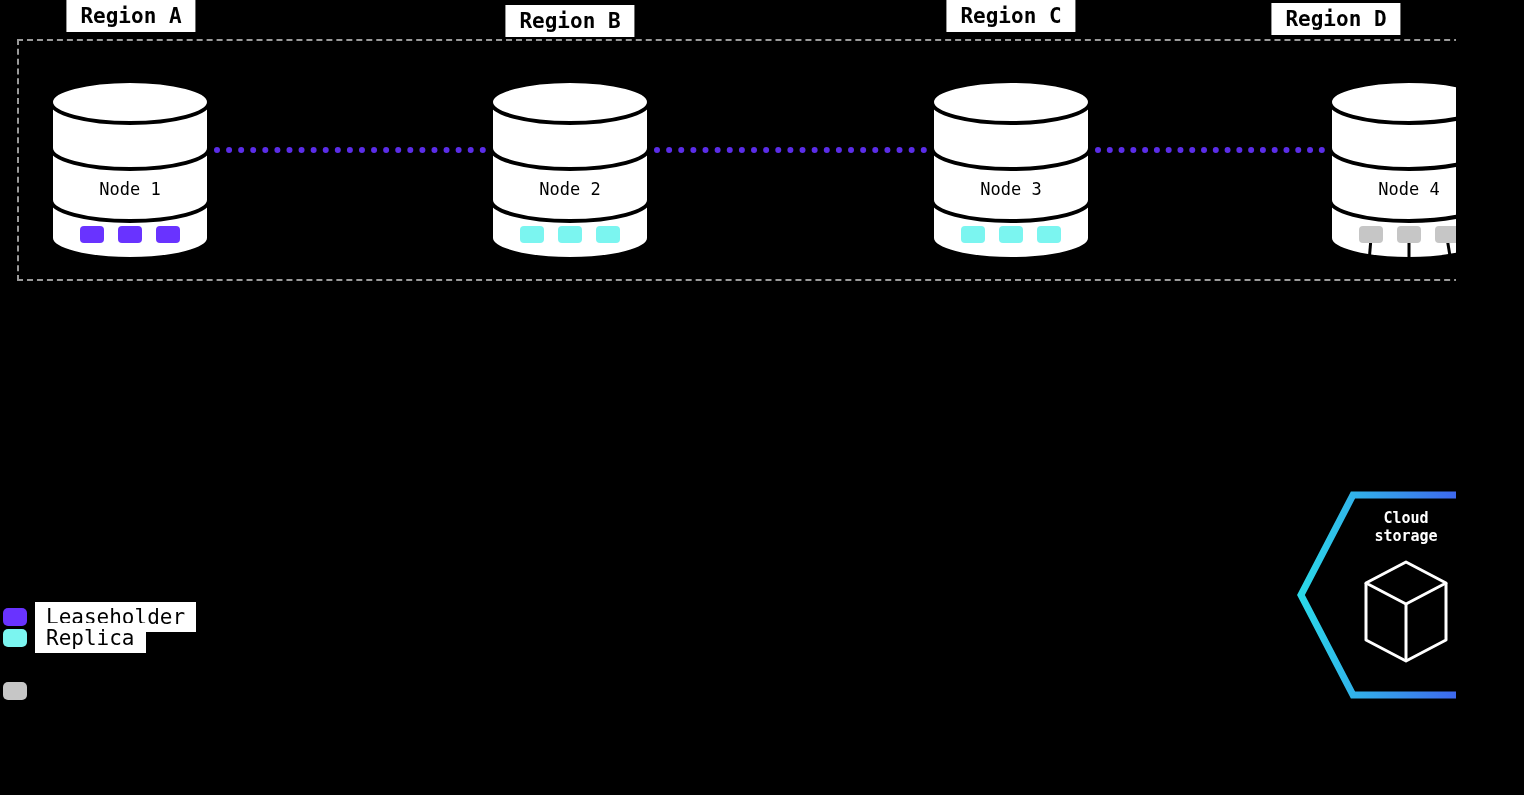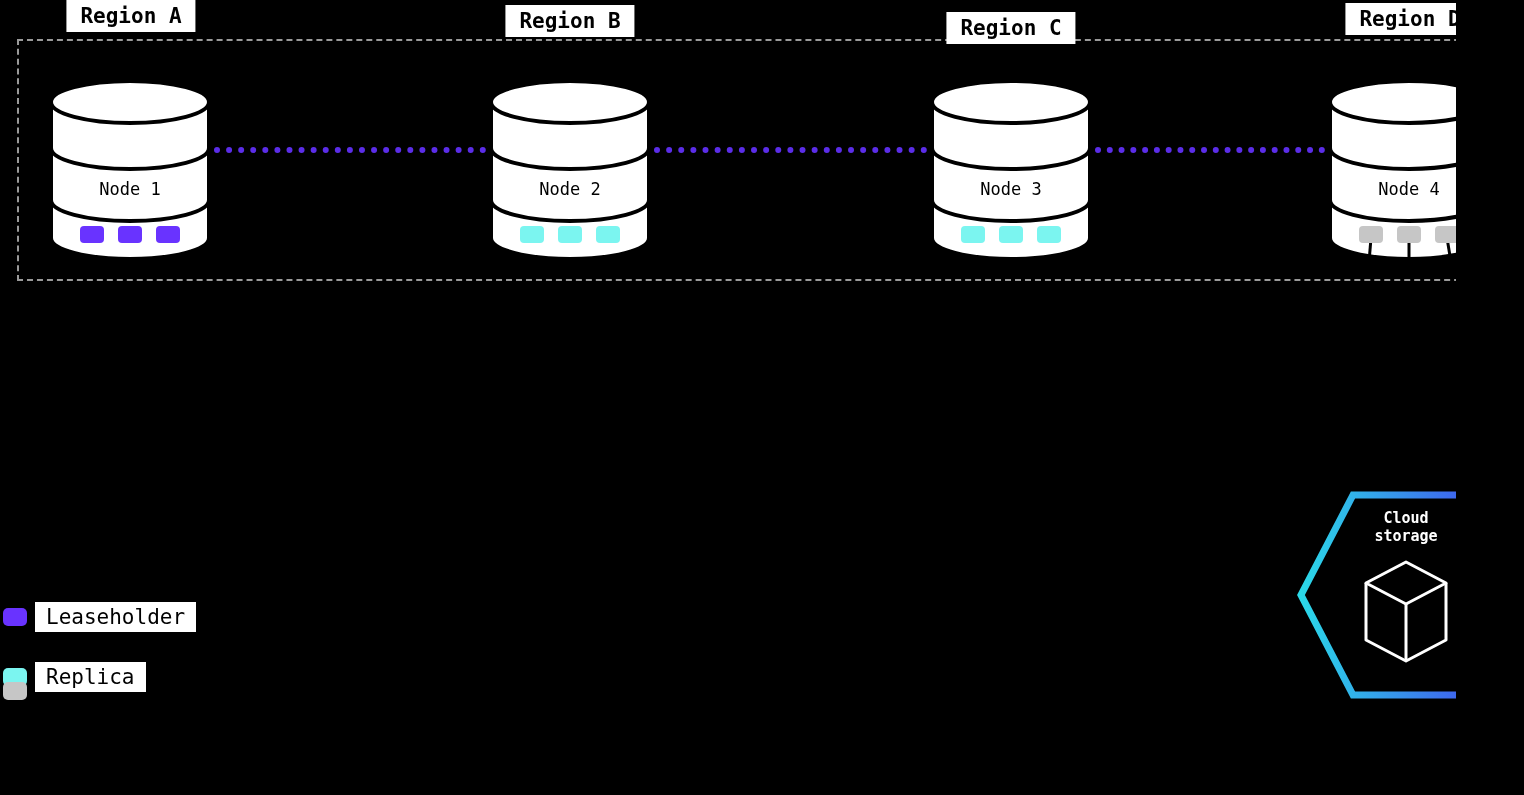--- a/index.html
+++ b/index.html
@@ -69,22 +69,22 @@
     text-anchor: middle;
   }
 </style>
 </head>
 <body>
 
 <div class="canvas">
 
   <div class="region-label" style="left:131px; top:0px;">Region A</div>
   <div class="region-label" style="left:570px; top:5px;">Region B</div>
-  <div class="region-label" style="left:1011px; top:12px;">Region C</div>
-  <div class="region-label" style="left:1410px; top:3px;">Region D</div>
+  <div class="region-label" style="left:1011px; top:0;">Region C</div>
+  <div class="region-label" style="left:1336px; top:3px;">Region D</div>
 
   <div class="cluster-box"></div>
 
   <div class="connector" style="left:214px; width:272px;"></div>
   <div class="connector" style="left:654px; width:273px;"></div>
   <div class="connector" style="left:1095px; width:230px;"></div>
 
   <svg class="node-svg" style="left:48px; top:78px;" width="164" height="185" viewBox="0 0 164 185">
     <path d="M3 24 V160 a79 21 0 0 0 158 0 V24" fill="#ffffff" stroke="#000" stroke-width="4"></path>
     <ellipse cx="82" cy="24" rx="79" ry="21" fill="#ffffff" stroke="#000" stroke-width="4"></ellipse>
@@ -131,21 +131,21 @@
     <rect x="70" y="148" width="24" height="17" rx="4" fill="#c6c6c6"></rect>
     <rect x="108" y="148" width="24" height="17" rx="4" fill="#c6c6c6"></rect>
   </svg>
 
   <div class="legend-row" style="top:602px;">
     <svg width="26" height="20" viewBox="0 0 26 20">
       <rect x="1" y="1" width="24" height="18" rx="5" fill="#6933ff"></rect>
     </svg>
     <div class="legend-label">Leaseholder</div>
   </div>
-  <div class="legend-row" style="top:662px;">
+  <div class="legend-row" style="top:623px;">
     <svg width="26" height="20" viewBox="0 0 26 20">
       <rect x="1" y="1" width="24" height="18" rx="5" fill="#7bf5f0"></rect>
     </svg>
     <div class="legend-label">Replica</div>
   </div>
   <div class="legend-row" style="top:681px;">
     <svg width="26" height="20" viewBox="0 0 26 20">
       <rect x="1" y="1" width="24" height="18" rx="5" fill="#c6c6c6"></rect>
     </svg>
   </div>

